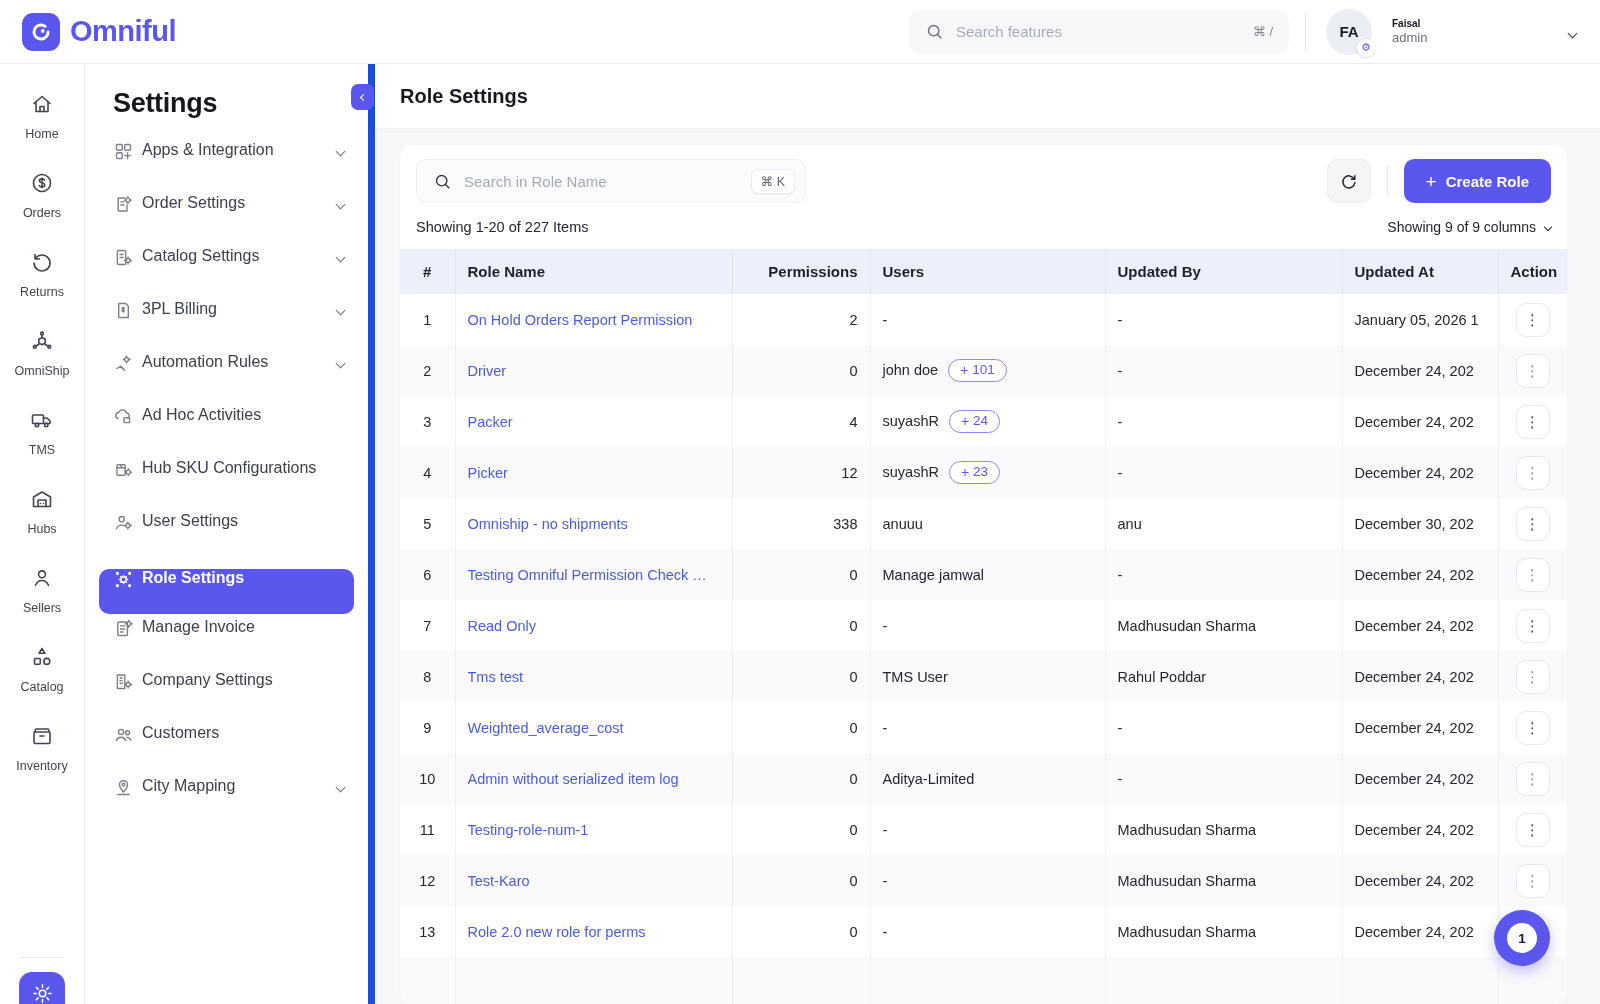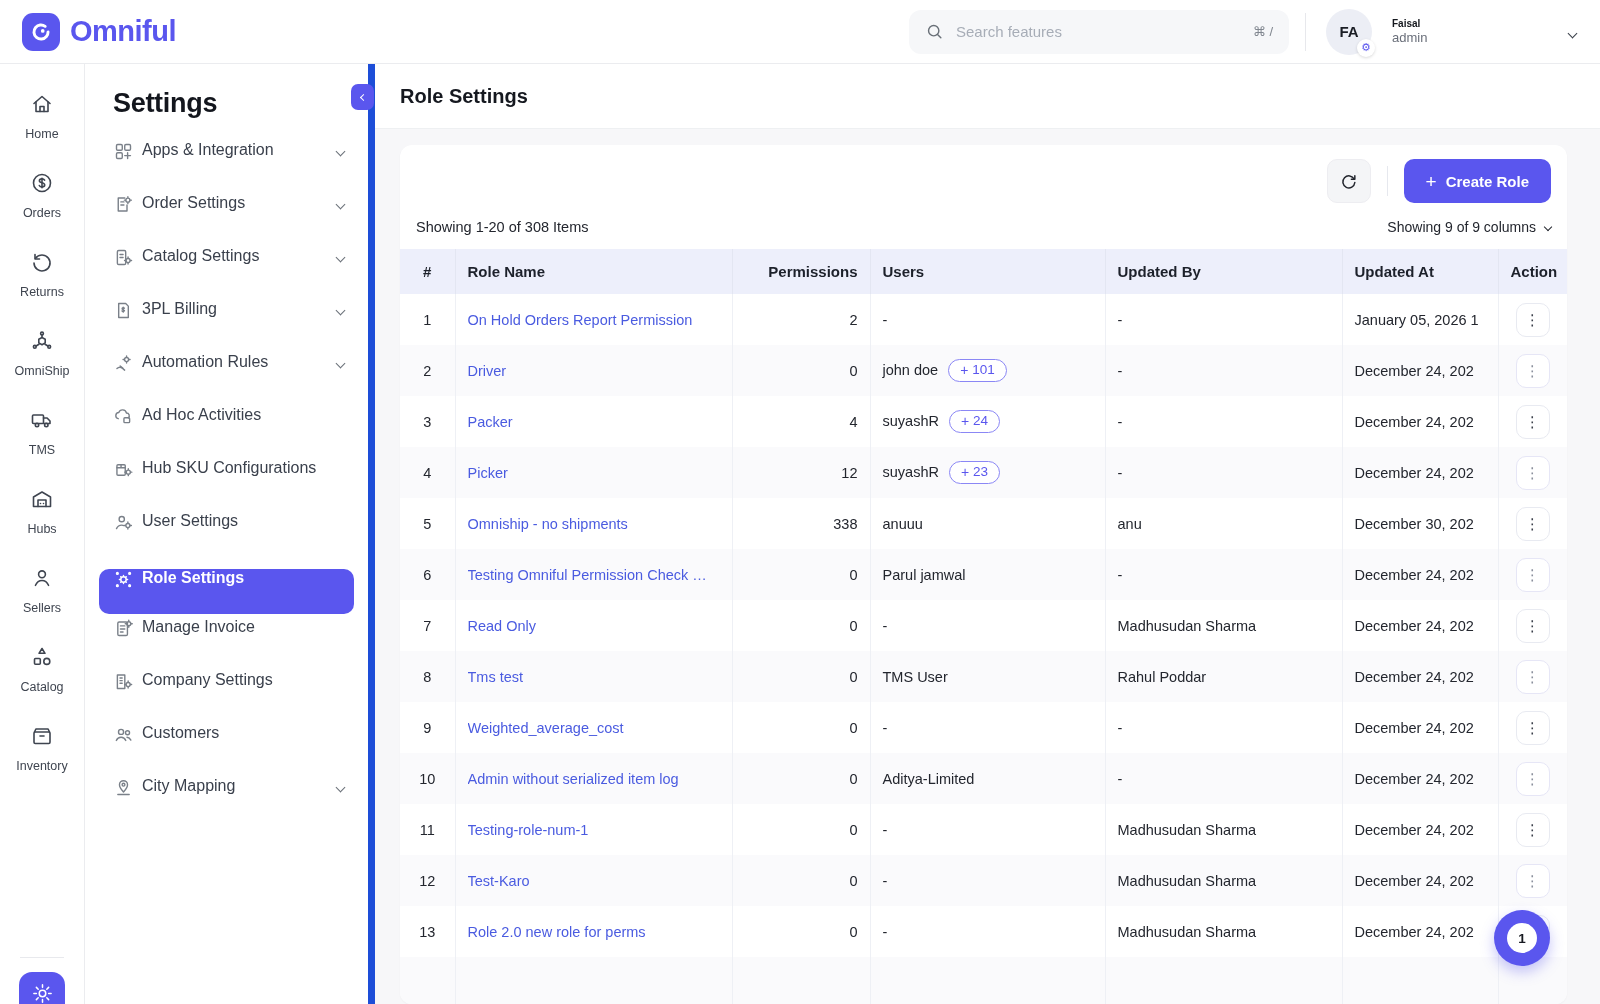--- a/index.html
+++ b/index.html
@@ -389,37 +389,45 @@
 
   <main class="main">
     <div class="page-titlebar">
       <h1 class="page-title">Role Settings</h1>
     </div>
 
     <div class="content">
       <section class="card">
 
         <div class="toolbar">
+          <div class="role-search">
+            <svg viewBox="0 0 24 24" fill="none" stroke="currentColor" stroke-width="1.8" stroke-linecap="round">
+                <circle cx="11" cy="11" r="6.5"></circle>
+                <path d="M15.8 15.8L20 20"></path>
+              </svg>
+            <input type="text" placeholder="Search in Role Name" style="">
+            <span class="kbd-badge">⌘ K</span>
+          </div>
           <div class="toolbar-right">
             <button class="refresh-btn">
               <svg viewBox="0 0 24 24" fill="none" stroke="currentColor" stroke-width="1.9" stroke-linecap="round" stroke-linejoin="round">
                   <path d="M19.2 9A7.6 7.6 0 1 0 20 13.3"></path>
                   <path d="M20 4.8V9.2h-4.4"></path>
                 </svg>
             </button>
             <div class="tb-divider"></div>
             <button class="create-btn">
               <span class="plus-lg">+</span>
               <span>Create Role</span>
             </button>
           </div>
         </div>
 
         <div class="meta-row">
-          <span class="meta-left">Showing 1-20 of 308 Items</span>
+          <span class="meta-left">Showing 1-20 of 227 Items</span>
           <span class="meta-right">
             <span>Showing 9 of 9 columns</span>
             <span class="chev down"></span>
           </span>
         </div>
 
         <table class="roles">
           <colgroup>
             <col style="width:55px">
               <col style="width:277px">
@@ -535,21 +543,21 @@
             </tr>
 
             <tr>
               <td class="c-num">6</td>
               <td>
                   <a class="role-link">Testing Omniful Permission Check …</a>
                 </td>
               <td class="c-perm">0</td>
               <td>
                   <span class="user-cell">
-                    <span class="u-name">Parul jamwal</span>
+                    <span class="u-name">Manage jamwal</span>
                   </span>
                 </td>
               <td class="c-upby">-</td>
               <td class="c-upat">December 24, 202</td>
               <td class="c-action"><button class="kebab">⋮</button></td>
             </tr>
 
             <tr>
               <td class="c-num">7</td>
               <td>

